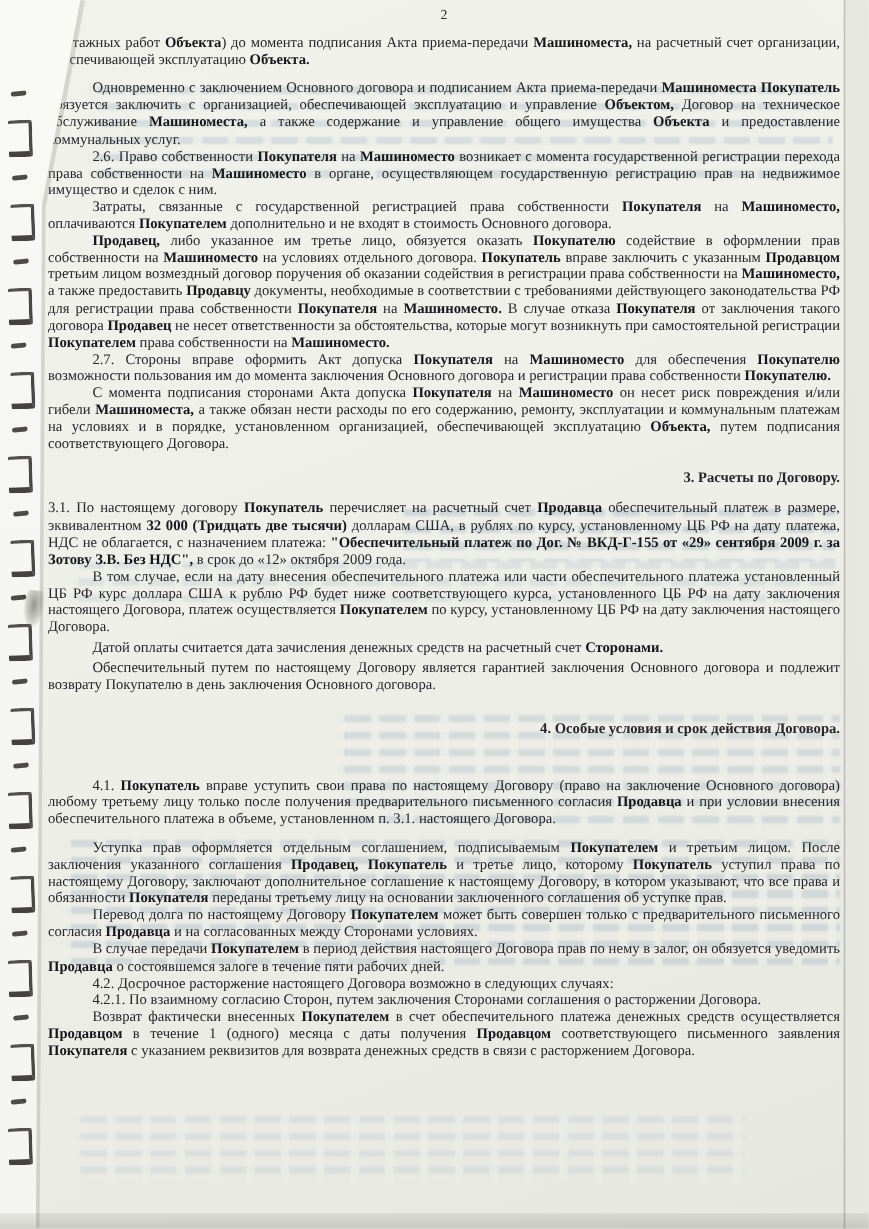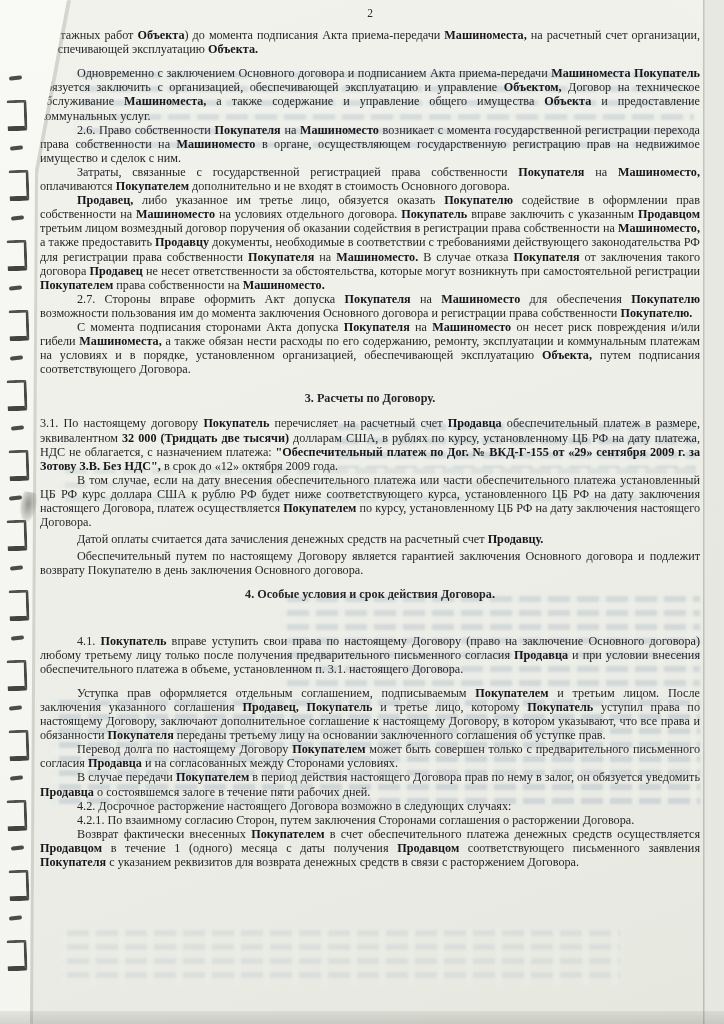--- a/index.html
+++ b/index.html
@@ -66,23 +66,23 @@
     text-align:justify;
   }
   .doc b{color:#17171b;}
   .page-number{text-align:center;margin-bottom:8px;font-size:11.5px;color:#2c2c30;}
   .doc p{margin:0;}
   .indent{text-indent:37px;}
   .flush{text-indent:0;}
   .gap-md{margin-top:10px !important;}
   .gap-xs{margin-top:3px !important;}
   .gap-xl{margin-top:32px !important;}
-  .heading{text-align:center;font-weight:bold;text-indent:0;}
+  .heading{text-align:right;font-weight:bold;text-indent:0;}
   .h3{margin:15px 0 11px !important;}
-  .h4{margin:10px 0 0 !important;}
+  .h4{margin:23px 0 0 !important;}
   
   .right-edge{
     position:absolute;top:0;bottom:0;right:0;width:21px;z-index:6;
     background:linear-gradient(90deg, rgba(80,80,74,.28) 0 1px, rgba(230,231,224,.9) 2px, #e7e8e1 100%);
   }
   .bottom-edge{
     position:absolute;left:0;right:0;bottom:0;height:13px;z-index:6;
     background:linear-gradient(180deg, rgba(90,90,82,.10), rgba(90,90,82,.22));
   }
   .top-right-corner{
@@ -106,21 +106,21 @@
   <p class="flush">монтажных работ <b>Объекта</b>) до момента подписания Акта приема-передачи <b>Машиноместа,</b> на расчетный счет организации, обеспечивающей эксплуатацию <b>Объекта.</b></p>
       <p class="indent gap-md">Одновременно с заключением Основного договора и подписанием Акта приема-передачи <b>Машиноместа</b> <b>Покупатель</b> обязуется заключить с организацией, обеспечивающей эксплуатацию и управление <b>Объектом,</b> Договор на техническое обслуживание <b>Машиноместа,</b> а также содержание и управление общего имущества <b>Объекта</b> и предоставление коммунальных услуг.</p>
       <p class="indent">2.6. Право собственности <b>Покупателя</b> на <b>Машиноместо</b> возникает с момента государственной регистрации перехода права собственности на <b>Машиноместо</b> в органе, осуществляющем государственную регистрацию прав на недвижимое имущество и сделок с ним.</p>
       <p class="indent">Затраты, связанные с государственной регистрацией права собственности <b>Покупателя</b> на <b>Машиноместо,</b> оплачиваются <b>Покупателем</b> дополнительно и не входят в стоимость Основного договора.</p>
       <p class="indent"><b>Продавец,</b> либо указанное им третье лицо, обязуется оказать <b>Покупателю</b> содействие в оформлении прав собственности на <b>Машиноместо</b> на условиях отдельного договора. <b>Покупатель</b> вправе заключить с указанным <b>Продавцом</b> третьим лицом возмездный договор поручения об оказании содействия в регистрации права собственности на <b>Машиноместо,</b> а также предоставить <b>Продавцу</b> документы, необходимые в соответствии с требованиями действующего законодательства РФ для регистрации права собственности <b>Покупателя</b> на <b>Машиноместо.</b> В случае отказа <b>Покупателя</b> от заключения такого договора <b>Продавец</b> не несет ответственности за обстоятельства, которые могут возникнуть при самостоятельной регистрации <b>Покупателем</b> права собственности на <b>Машиноместо.</b></p>
       <p class="indent">2.7. Стороны вправе оформить Акт допуска <b>Покупателя</b> на <b>Машиноместо</b> для обеспечения <b>Покупателю</b> возможности пользования им до момента заключения Основного договора и регистрации права собственности <b>Покупателю.</b></p>
       <p class="indent">С момента подписания сторонами Акта допуска <b>Покупателя</b> на <b>Машиноместо</b> он несет риск повреждения и/или гибели <b>Машиноместа,</b> а также обязан нести расходы по его содержанию, ремонту, эксплуатации и коммунальным платежам на условиях и в порядке, установленном организацией, обеспечивающей эксплуатацию <b>Объекта,</b> путем подписания соответствующего Договора.</p>
       <p class="heading h3">3. Расчеты по Договору.</p>
       <p class="flush">3.1. По настоящему договору <b>Покупатель</b> перечисляет на расчетный счет <b>Продавца</b> обеспечительный платеж в размере, эквивалентном <b>32 000 (Тридцать две тысячи)</b> долларам США, в рублях по курсу, установленному ЦБ РФ на дату платежа, НДС не облагается, с назначением платежа: <b>"Обеспечительный платеж по Дог. № ВКД-Г-155 от «29» сентября 2009 г. за Зотову З.В. Без НДС",</b> в срок до «12» октября 2009 года.</p>
       <p class="indent">В том случае, если на дату внесения обеспечительного платежа или части обеспечительного платежа установленный ЦБ РФ курс доллара США к рублю РФ будет ниже соответствующего курса, установленного ЦБ РФ на дату заключения настоящего Договора, платеж осуществляется <b>Покупателем</b> по курсу, установленному ЦБ РФ на дату заключения настоящего Договора.</p>
-      <p class="indent gap-xs">Датой оплаты считается дата зачисления денежных средств на расчетный счет <b>Продавцу.</b></p>
+      <p class="indent gap-xs">Датой оплаты считается дата зачисления денежных средств на расчетный счет <b>Сторонами.</b></p>
       <p class="indent gap-xs">Обеспечительный путем по настоящему Договору является гарантией заключения Основного договора и подлежит возврату Покупателю в день заключения Основного договора.</p>
       <p class="heading h4">4. Особые условия и срок действия Договора.</p>
       <p class="indent gap-xl">4.1. <b>Покупатель</b> вправе уступить свои права по настоящему Договору (право на заключение Основного договора) любому третьему лицу только после получения предварительного письменного согласия <b>Продавца</b> и при условии внесения обеспечительного платежа в объеме, установленном п. 3.1. настоящего Договора.</p>
       <p class="indent gap-md">Уступка прав оформляется отдельным соглашением, подписываемым <b>Покупателем</b> и третьим лицом. После заключения указанного соглашения <b>Продавец, Покупатель</b> и третье лицо, которому <b>Покупатель</b> уступил права по настоящему Договору, заключают дополнительное соглашение к настоящему Договору, в котором указывают, что все права и обязанности <b>Покупателя</b> переданы третьему лицу на основании заключенного соглашения об уступке прав.</p>
       <p class="indent">Перевод долга по настоящему Договору <b>Покупателем</b> может быть совершен только с предварительного письменного согласия <b>Продавца</b> и на согласованных между Сторонами условиях.</p>
       <p class="indent">В случае передачи <b>Покупателем</b> в период действия настоящего Договора прав по нему в залог, он обязуется уведомить <b>Продавца</b> о состоявшемся залоге в течение пяти рабочих дней.</p>
       <p class="indent">4.2. Досрочное расторжение настоящего Договора возможно в следующих случаях:</p>
       <p class="indent">4.2.1. По взаимному согласию Сторон, путем заключения Сторонами соглашения о расторжении Договора.</p>
       <p class="indent">Возврат фактически внесенных <b>Покупателем</b> в счет обеспечительного платежа денежных средств осуществляется <b>Продавцом</b> в течение 1 (одного) месяца с даты получения <b>Продавцом</b> соответствующего письменного заявления <b>Покупателя</b> с указанием реквизитов для возврата денежных средств в связи с расторжением Договора.</p>
     </div>

